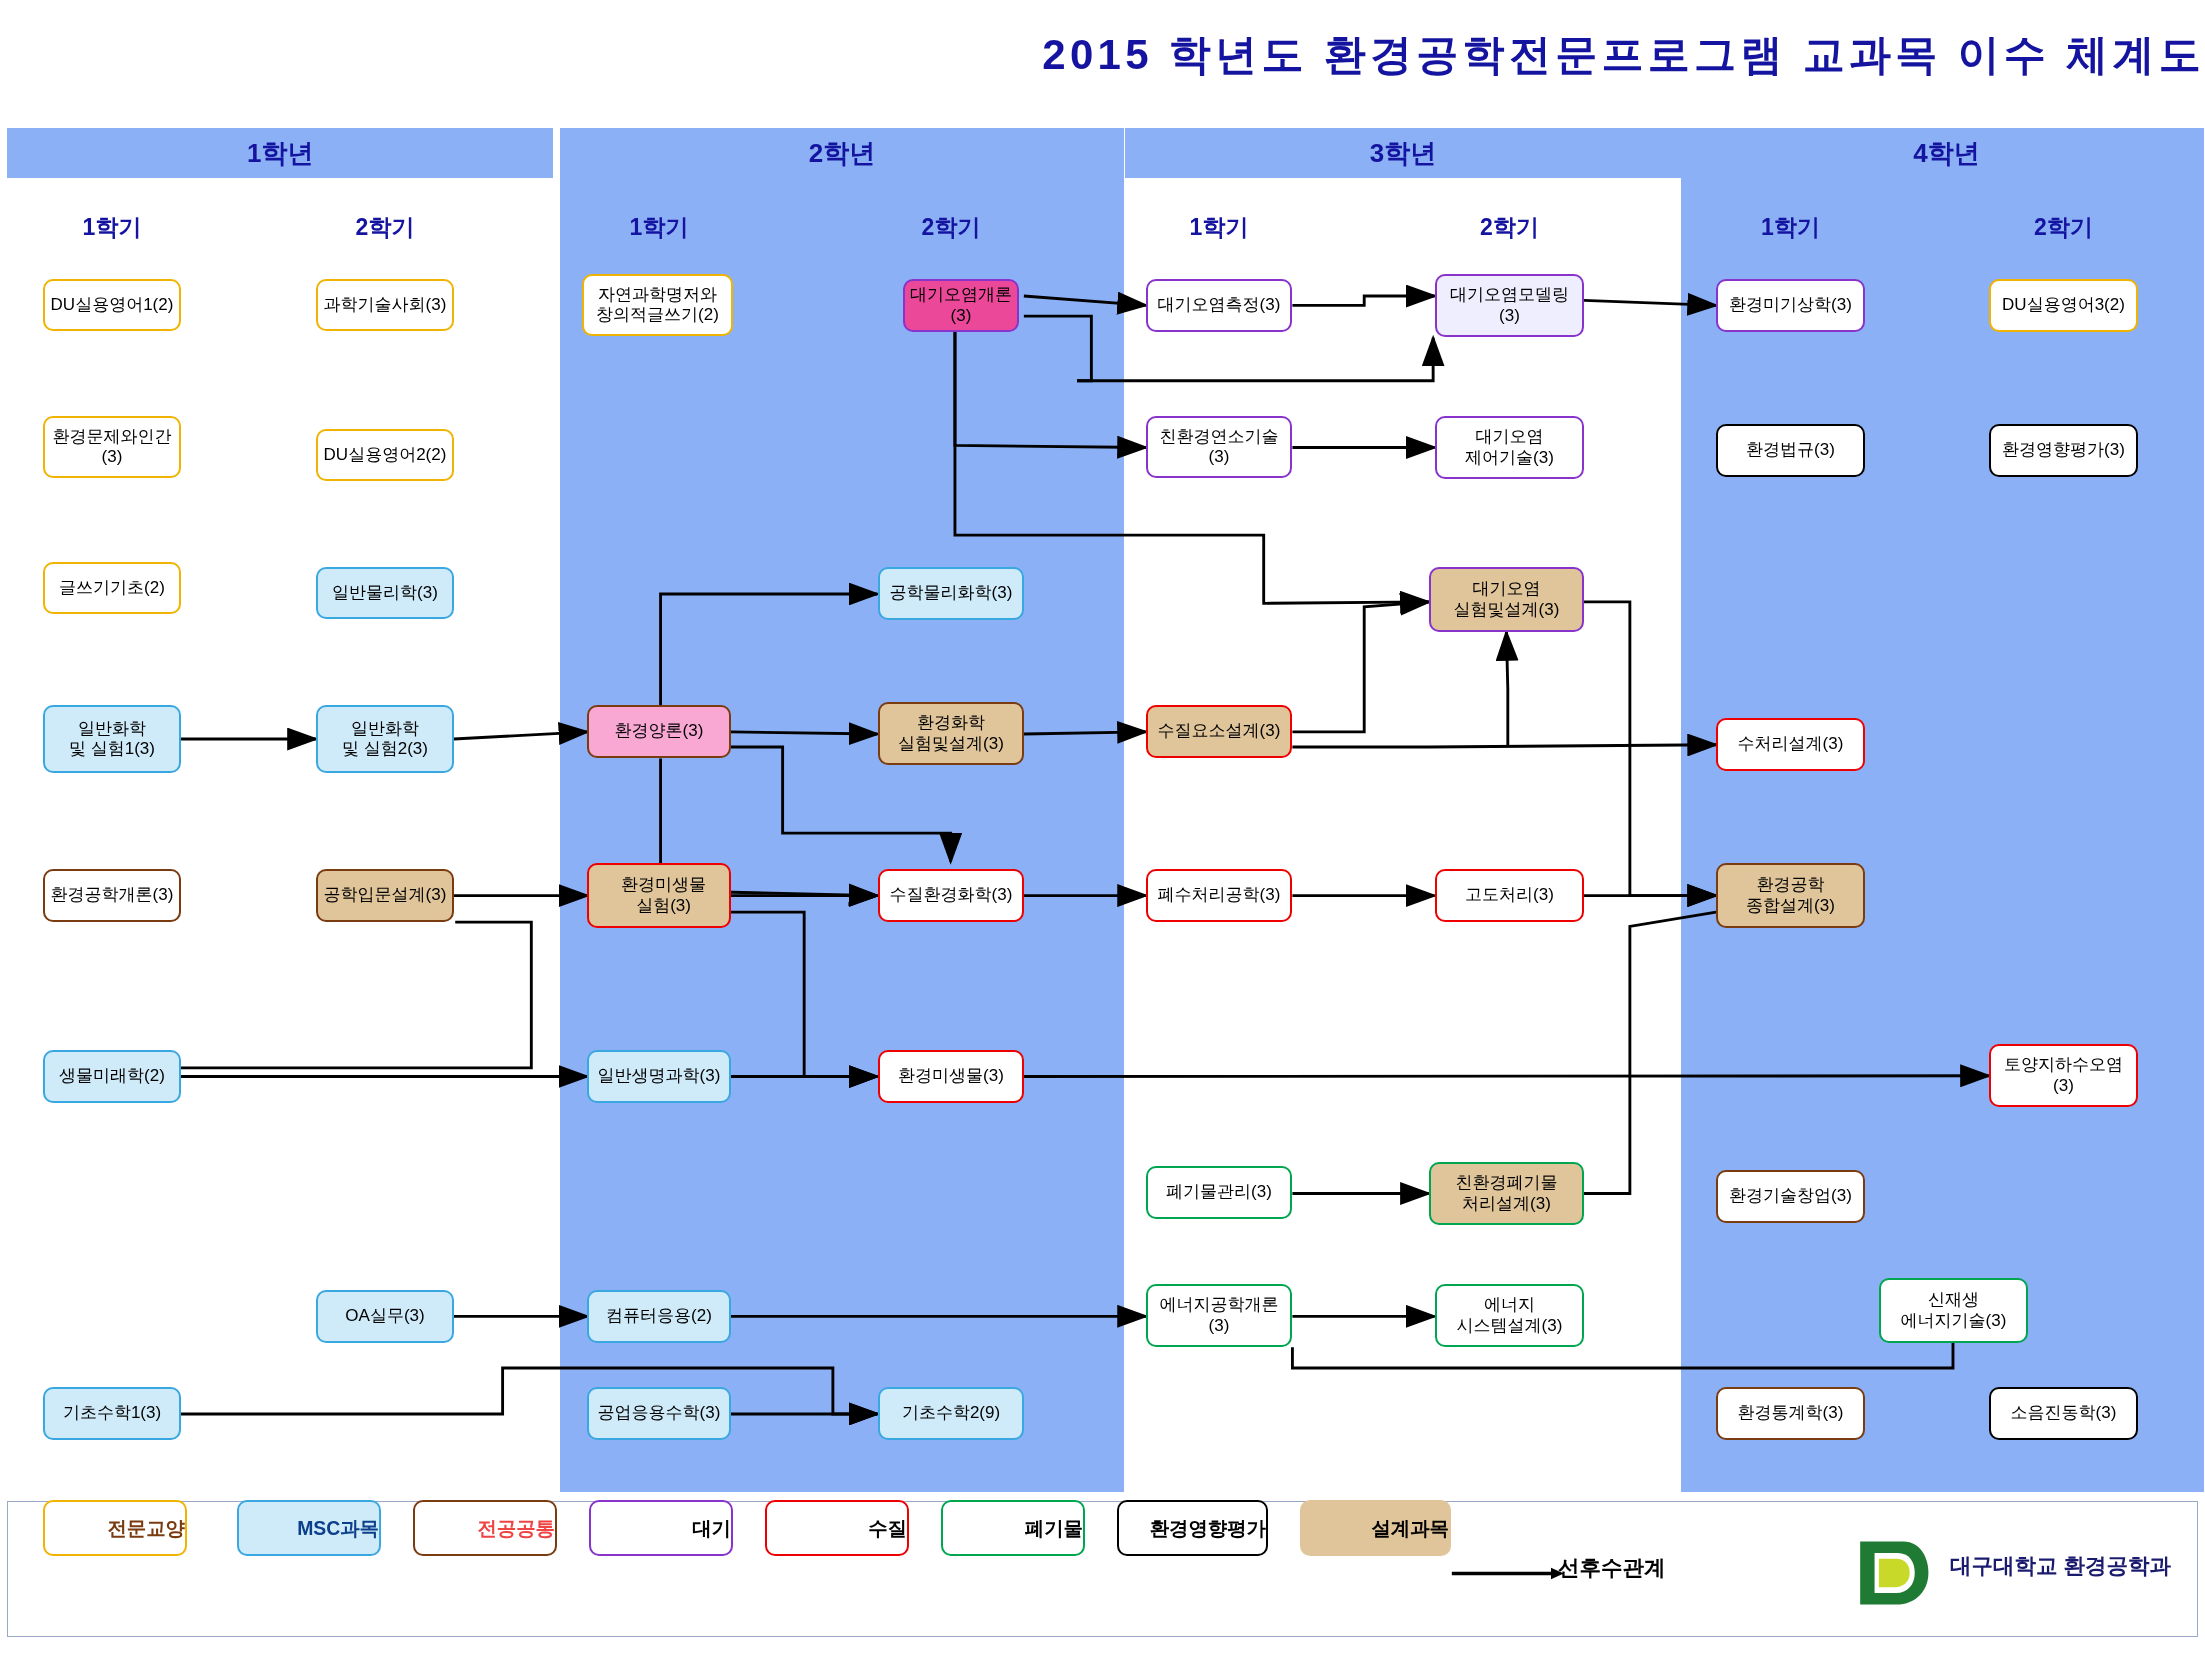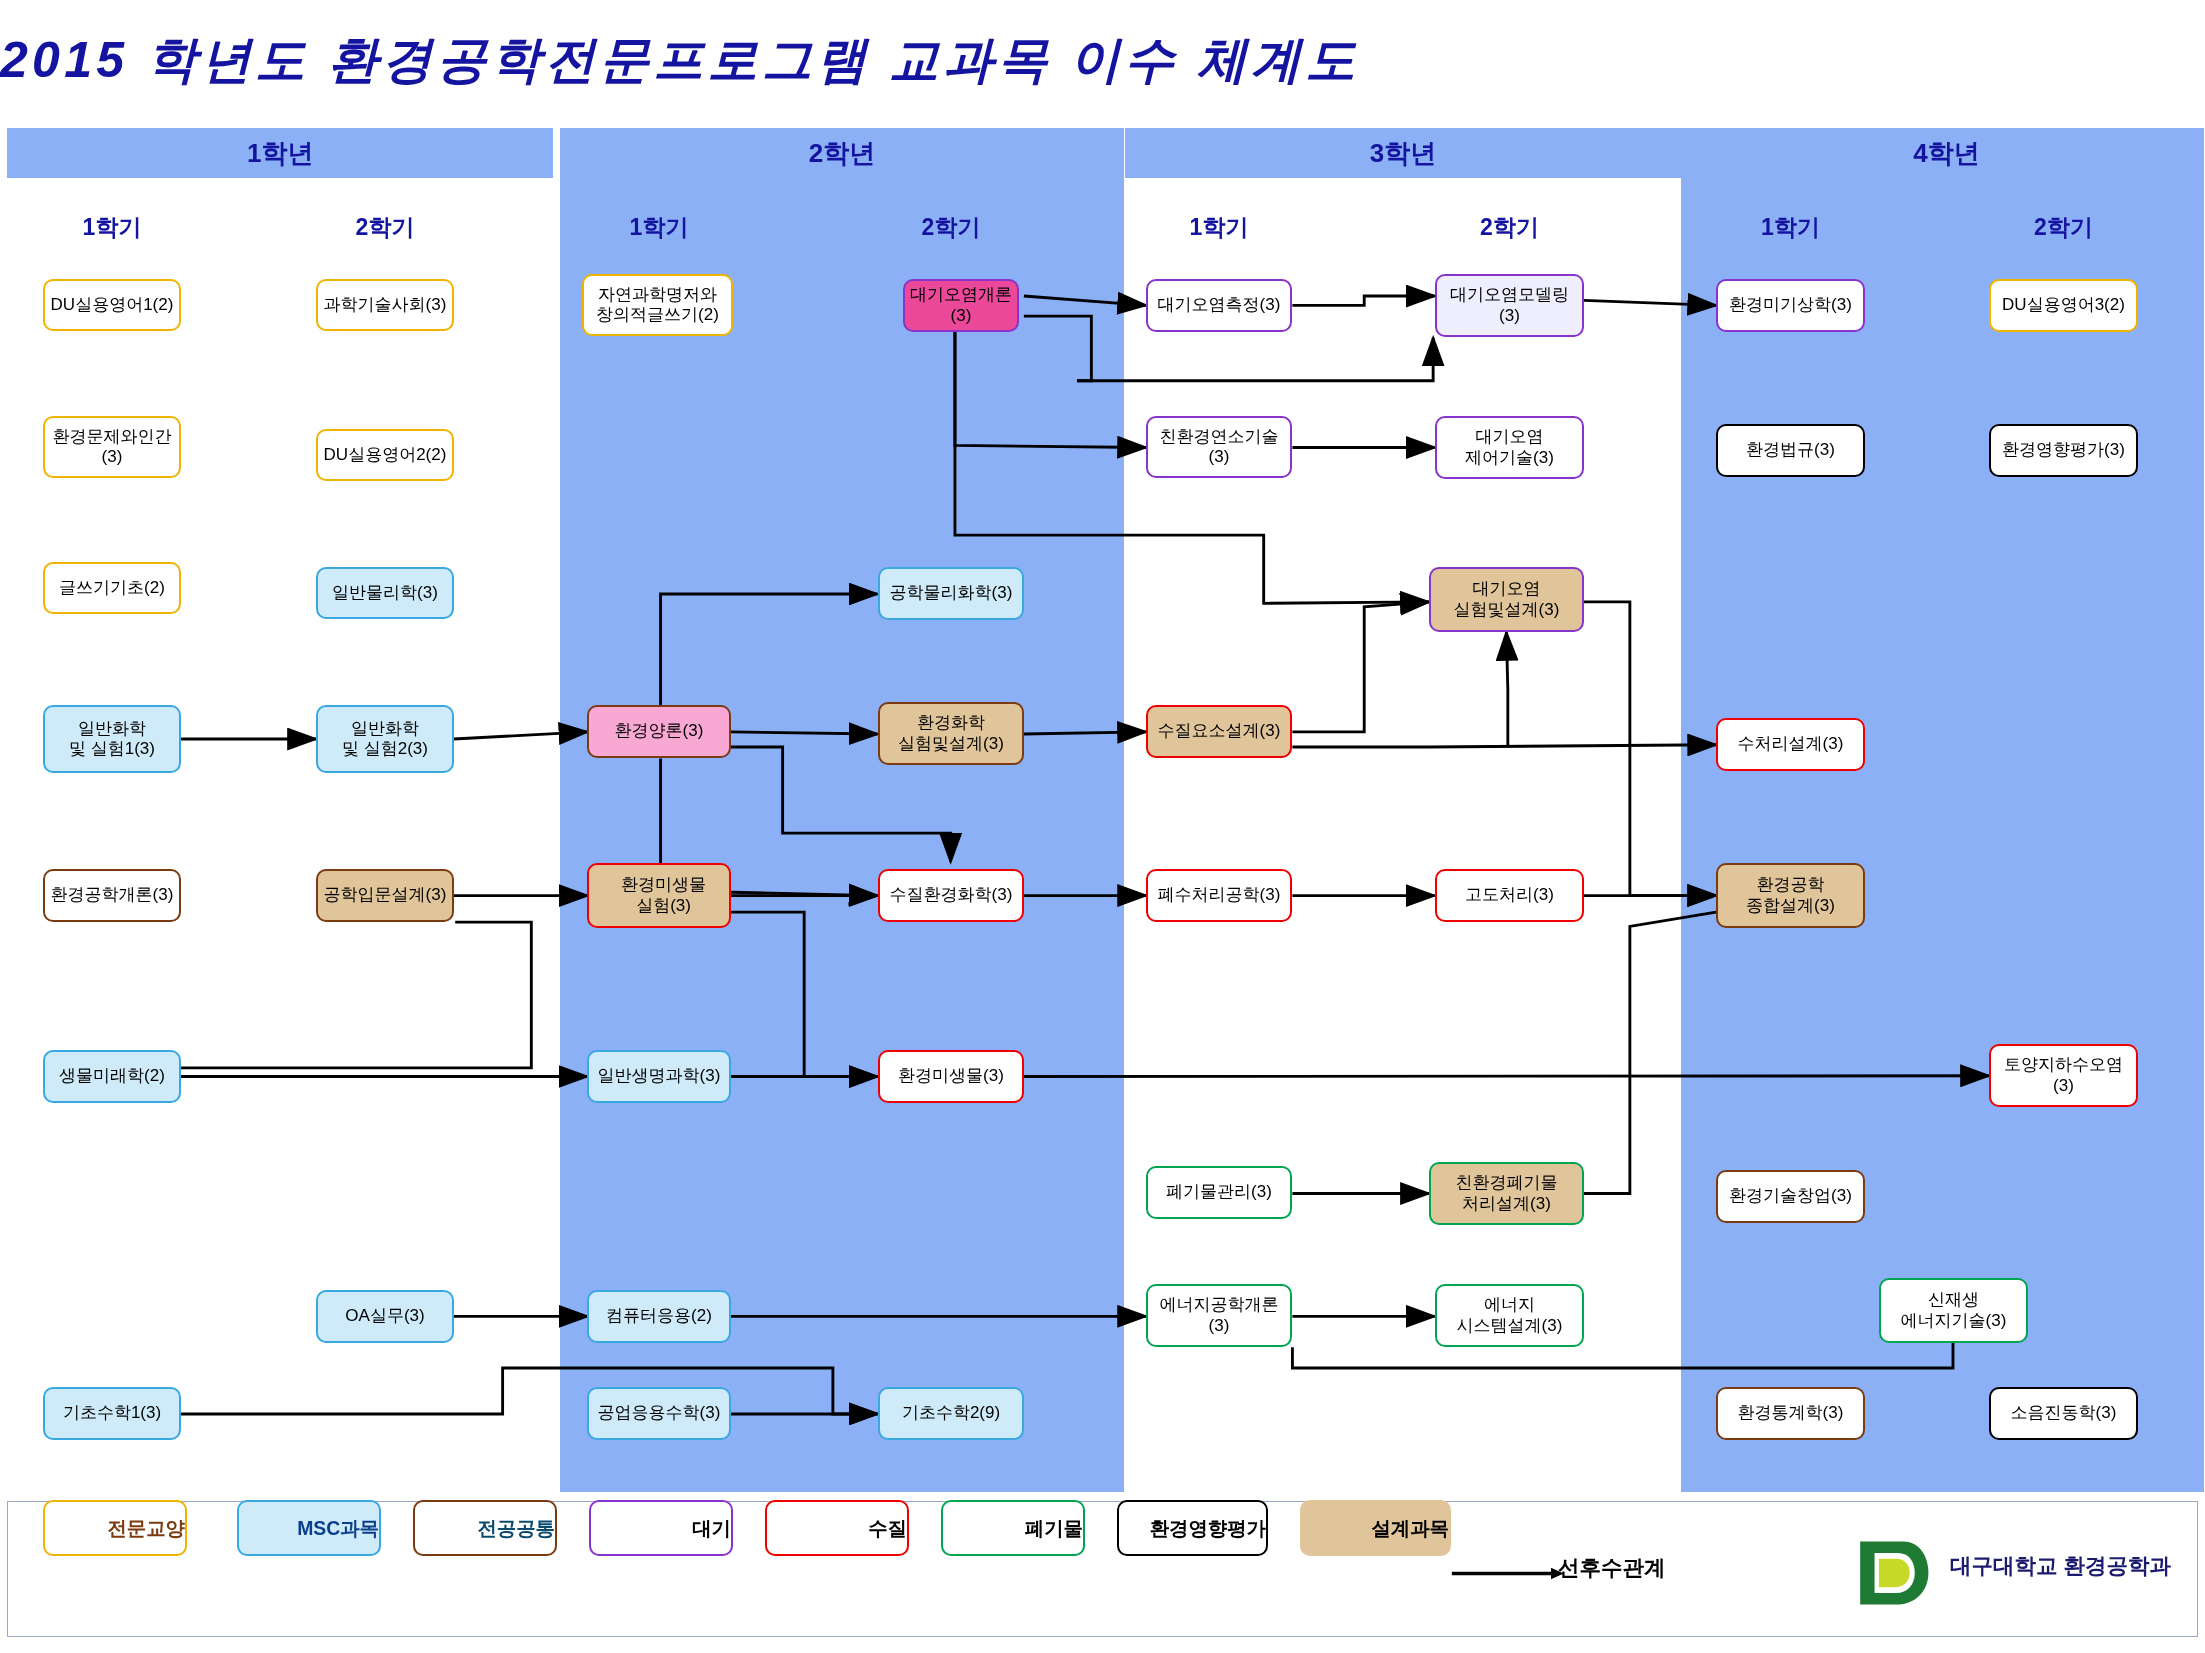--- a/index.html
+++ b/index.html
@@ -6,24 +6,23 @@
   html, body { margin:0; padding:0; }
   body {
     width:2205px; height:1654px;
     background:#ffffff;
     font-family:"Liberation Sans", sans-serif;
     position:relative;
     overflow:hidden;
   }
   #page-title {
     position:absolute; top:27px; left:0; width:100%;
-    text-align:left;
-    font-size:50px; font-weight:bold; color:#1414a0;
+    text-align:right;
+    font-size:42px; font-weight:bold; color:#1414a0;
     letter-spacing:4.3px;
-    font-style:italic;
   }
   
   .year-band {
     position:absolute; top:128px; height:50px;
     display:flex; align-items:center; justify-content:center;
     font-size:26px; font-weight:bold; color:#1414a0;
   }
   
   .col-band {
     position:absolute; top:128px; height:1364px;
@@ -334,21 +333,21 @@
   </div>
 
 <div id="legend"></div>
 <div id="legend-chips">
     <div class="legend-chip" style="left: 43px; width: 144px; background: rgb(255, 255, 255); border: 2.9px solid rgb(240, 180, 0); color: rgb(122, 59, 16);">
       <span>전문교양</span>
     </div>
     <div class="legend-chip" style="left: 237px; width: 144px; background: rgb(207, 234, 248); border: 2.9px solid rgb(58, 168, 224); color: rgb(11, 63, 140);">
       <span>MSC과목</span>
     </div>
-    <div class="legend-chip" style="left: 413px; width: 144px; background: rgb(255, 255, 255); border: 2.9px solid rgb(122, 59, 16); color: #0c4a6e;">
+    <div class="legend-chip" style="left: 413px; width: 144px; background: rgb(255, 255, 255); border: 2.9px solid rgb(122, 59, 16); color: #ef4444;">
       <span>전공공통</span>
     </div>
     <div class="legend-chip" style="left: 589px; width: 144px; background: rgb(255, 255, 255); border: 2.9px solid rgb(136, 51, 204); color: rgb(0, 0, 0);">
       <span>대기</span>
     </div>
     <div class="legend-chip" style="left: 765px; width: 144px; background: rgb(255, 255, 255); border: 2.9px solid rgb(238, 0, 0); color: rgb(0, 0, 0);">
       <span>수질</span>
     </div>
     <div class="legend-chip" style="left: 941px; width: 144px; background: rgb(255, 255, 255); border: 2.9px solid rgb(0, 165, 80); color: rgb(0, 0, 0);">
       <span>폐기물</span>

